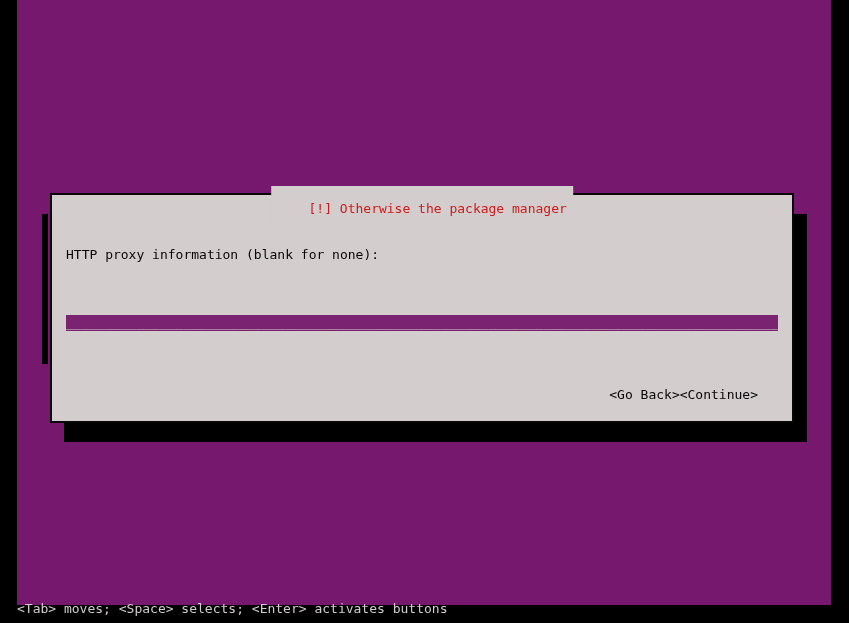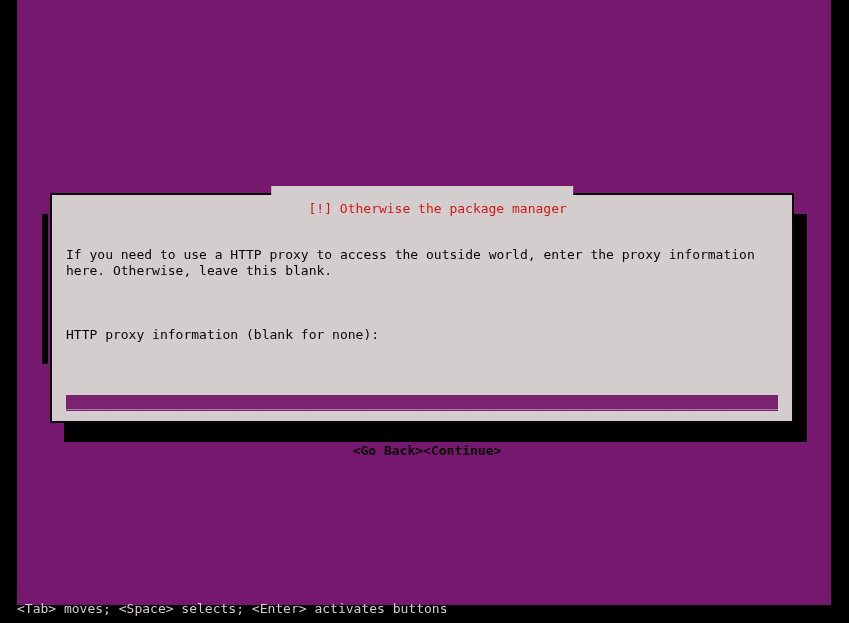--- a/index.html
+++ b/index.html
@@ -70,23 +70,23 @@
     height: 16px;
     background: #7a2370;
     color: #d3cdcd;
     overflow: hidden;
     white-space: nowrap;
     letter-spacing: 0;
     line-height: 16px;
   }
   .buttons {
     display: flex;
-    justify-content: center;
+    justify-content: flex-end;
+    margin-top: 24px;
     padding: 0 20px 0 30px;
-    font-weight: bold;
   }
   .btn {
     color: #080606;
     cursor: pointer;
     white-space: pre;
   }
   .helpbar {
     position: absolute;
     left: 17px;
     bottom: 7px;
@@ -100,21 +100,20 @@
 <div class="screen"></div>
 
 <div class="shadow-frag"></div>
 <div class="dialog-shadow"></div>
 
 <div class="dialog">
   <div class="dialog-title">
     <span>[!] Otherwise the package manager</span>
   </div>
   <div class="dialog-body">
-    <div class="para">If you need to use a HTTP proxy to access the outside world, enter the proxy information here. Otherwise, leave this blank.</div>
     <div class="prompt">HTTP proxy information (blank for none):</div>
     <div class="input-underline">_____________________________________________________________________________________________</div>
     <div class="buttons">
       <span class="btn">&lt;Go Back&gt;</span>
       <span class="btn">&lt;Continue&gt;</span>
     </div>
   </div>
 </div>
 
 <div class="helpbar">&lt;Tab&gt; moves; &lt;Space&gt; selects; &lt;Enter&gt; activates buttons</div>

